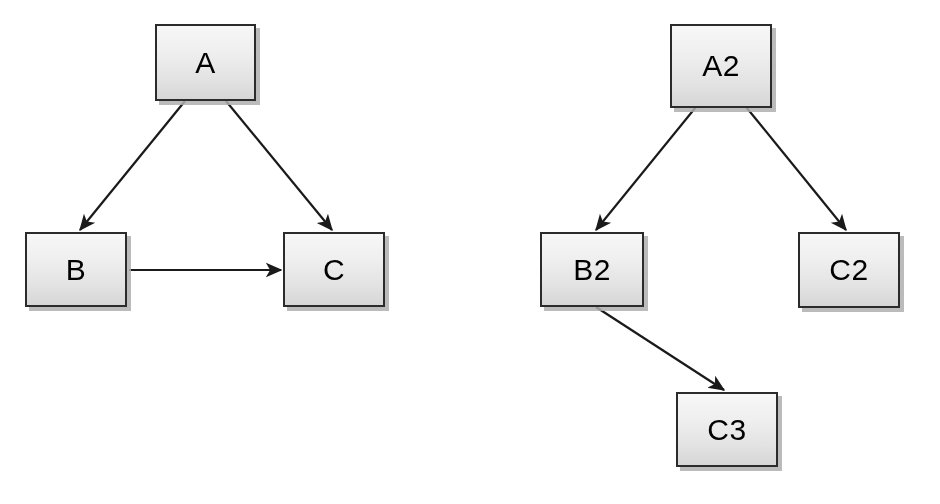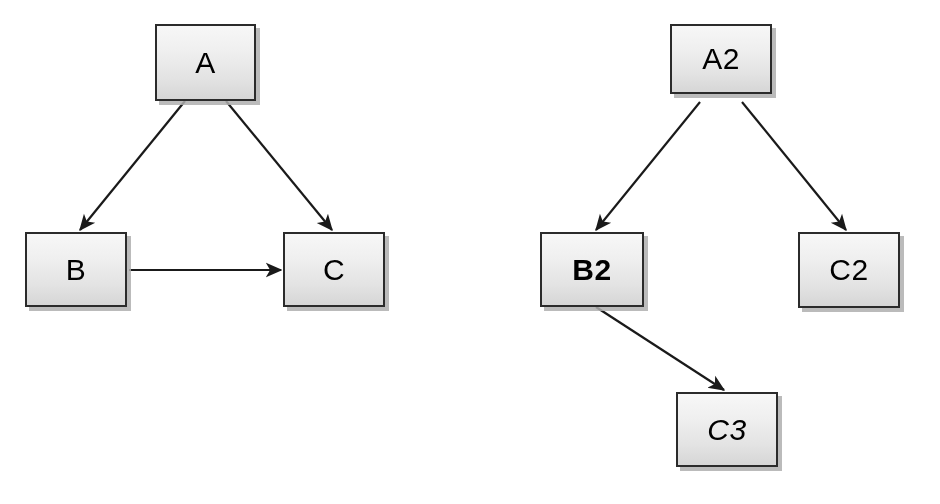--- a/index.html
+++ b/index.html
@@ -68,27 +68,27 @@
   <div id="nodes-group">
       <div class="node" style="left: 155px; top: 24px; width: 101px; height: 77px;">
         <span class="node-label">A</span>
       </div>
       <div class="node" style="left: 25px; top: 232px; width: 102px; height: 75px;">
         <span class="node-label">B</span>
       </div>
       <div class="node" style="left: 283px; top: 232px; width: 102px; height: 75px;">
         <span class="node-label">C</span>
       </div>
-      <div class="node" style="left: 670px; top: 24px; width: 102px; height: 70px;">
+      <div class="node" style="left: 670px; top: 24px; width: 102px; height: 84px;">
         <span class="node-label">A2</span>
       </div>
-      <div class="node" style="left: 540px; top: 232px; width: 104px; height: 75px; font-weight: bold;">
+      <div class="node" style="left: 540px; top: 232px; width: 104px; height: 75px;">
         <span class="node-label">B2</span>
       </div>
       <div class="node" style="left: 798px; top: 232px; width: 102px; height: 76px; text-align: center;">
         <span class="node-label">C2</span>
       </div>
-      <div class="node" style="left: 676px; top: 392px; width: 102px; height: 75px; font-style: italic;">
+      <div class="node" style="left: 676px; top: 392px; width: 102px; height: 75px;">
         <span class="node-label">C3</span>
       </div>
     </div>
 
 </div>
 
 </body></html>

